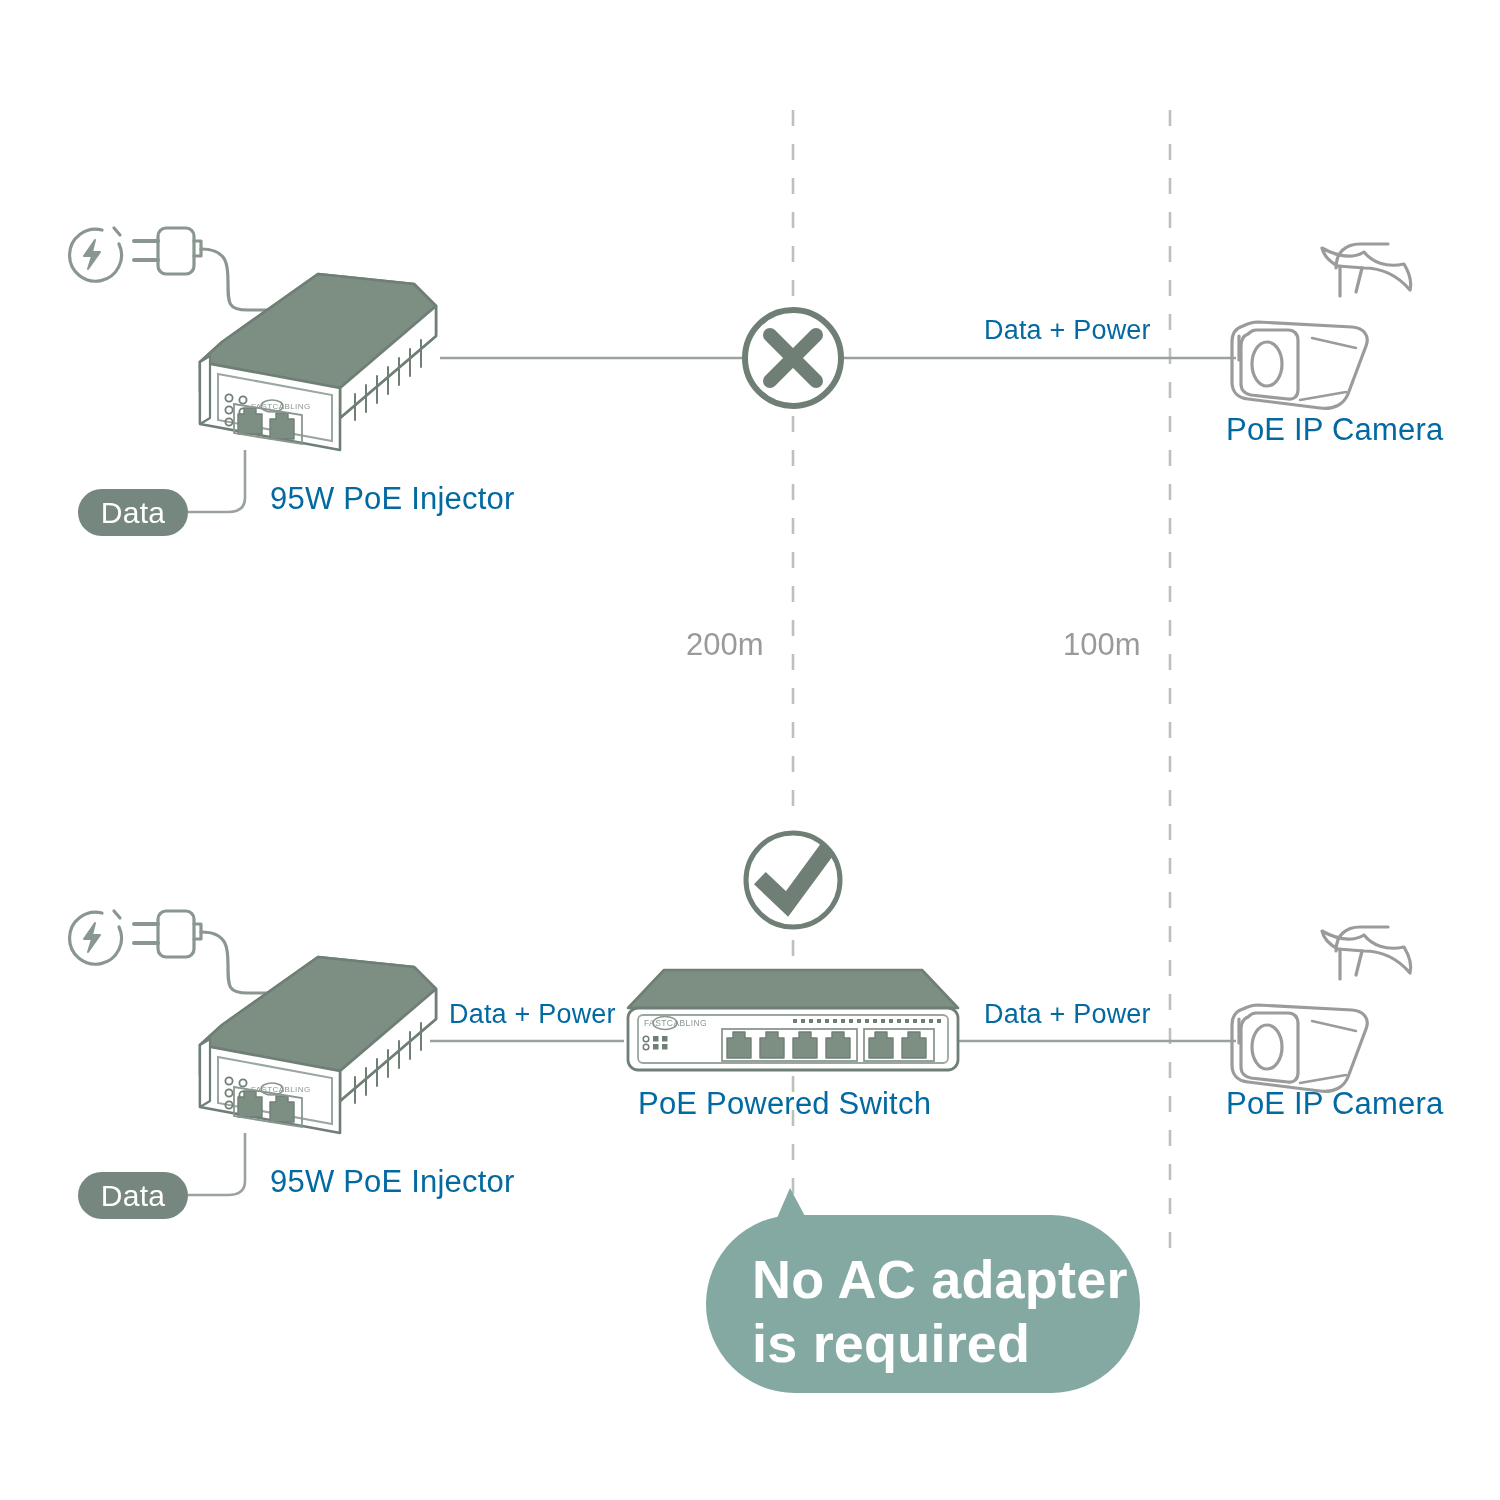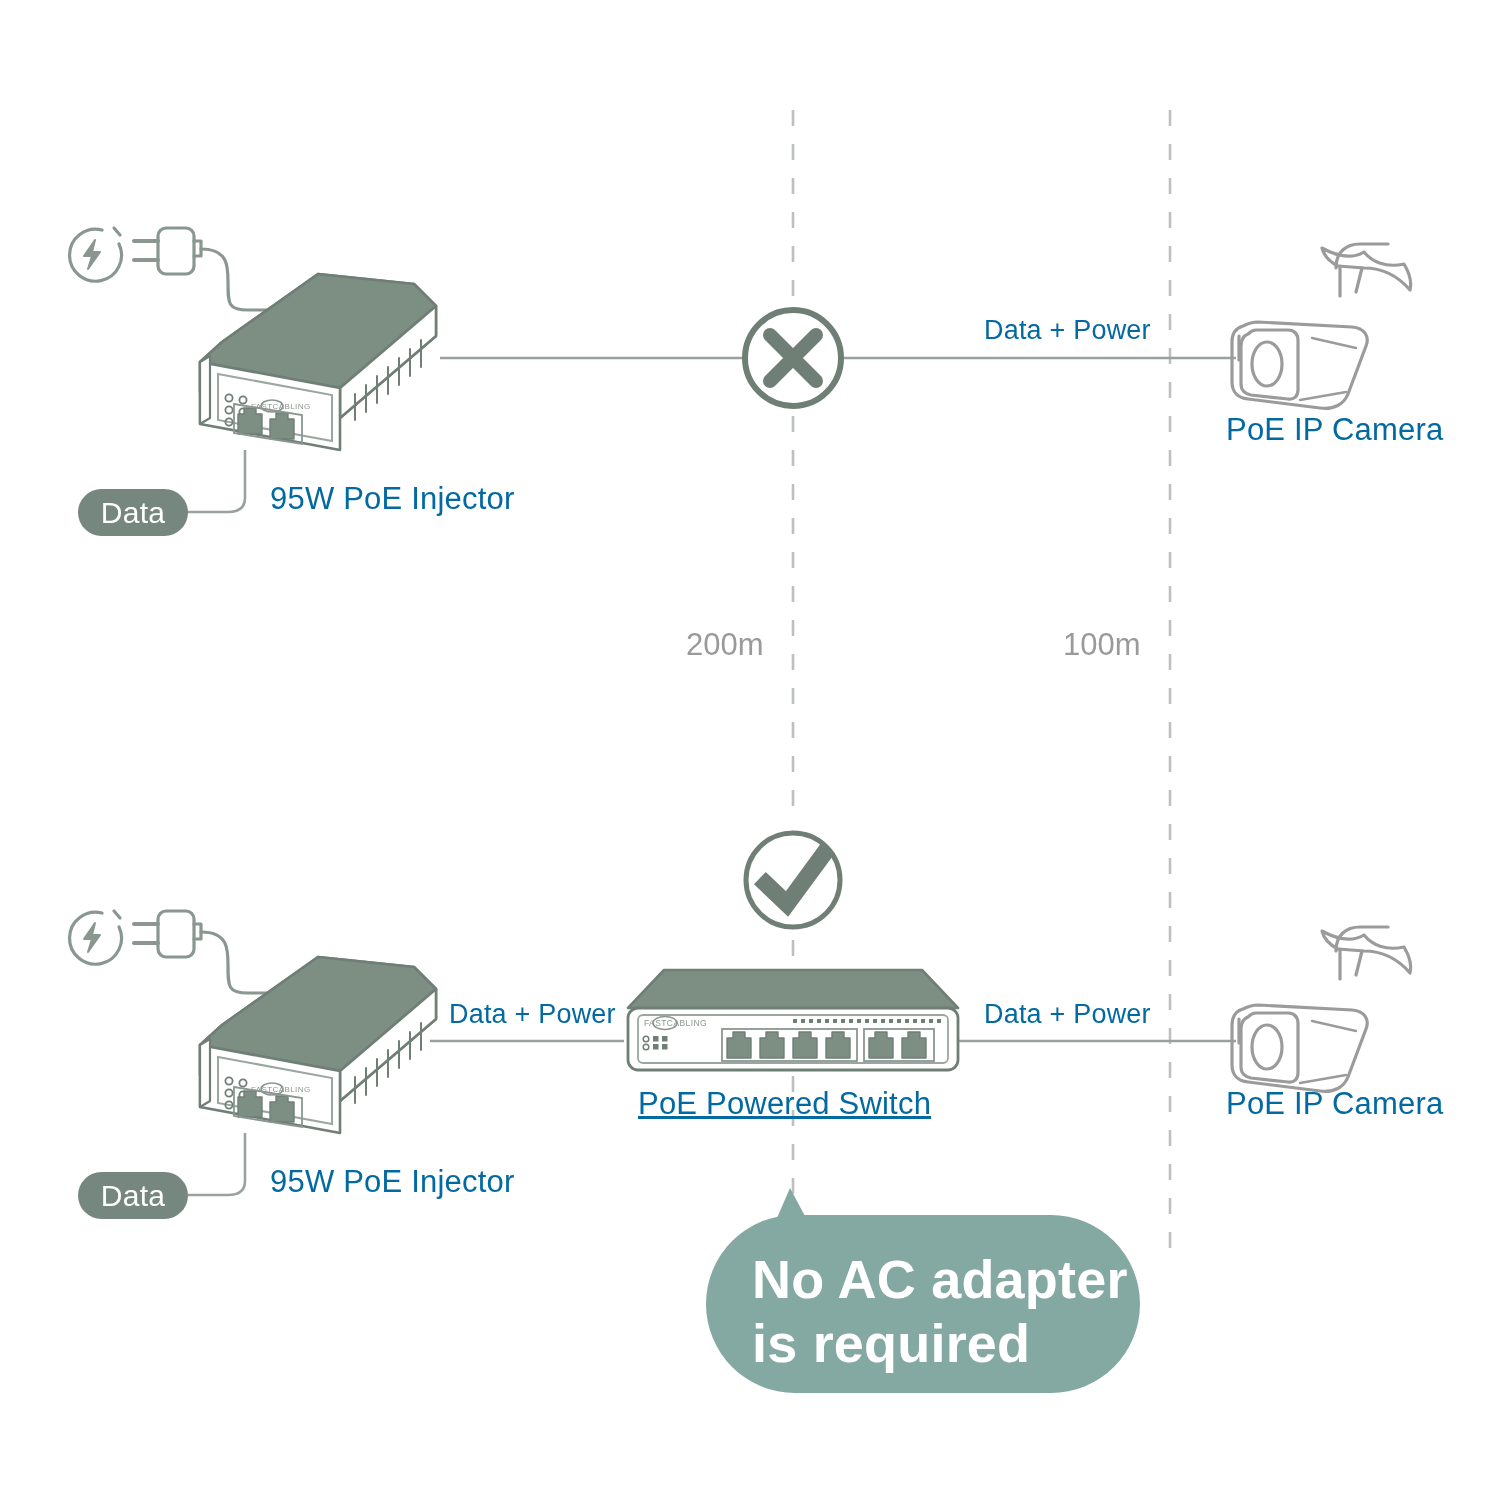--- a/index.html
+++ b/index.html
@@ -336,20 +336,20 @@
   <div class="dist" style="left:1063px;top:627px;">100m</div>
 
   <div class="lbl big" style="left:270px;top:1164px;">95W PoE Injector</div>
 
   <div class="pill" style="left:78px;top:1172px;width:110px;height:47px;">Data</div>
 
   <div class="lbl" style="left:449px;top:999px;">Data + Power</div>
 
   <div class="lbl" style="left:984px;top:999px;">Data + Power</div>
 
-  <div class="lbl big" style="left:638px;top:1086px;text-decoration:underline;">PoE Powered Switch</div>
+  <div class="lbl big" style="left:638px;top:1086px;">PoE Powered Switch</div>
 
   <div class="lbl big" style="left:1226px;top:1086px;">PoE IP Camera</div>
 
   <div class="bubble-text" style="left:752px;top:1312px;">is required</div>
   <div class="bubble-text" style="left:752px;top:1248px;">No AC adapter</div>
 
 </div>
 
 </body></html>

